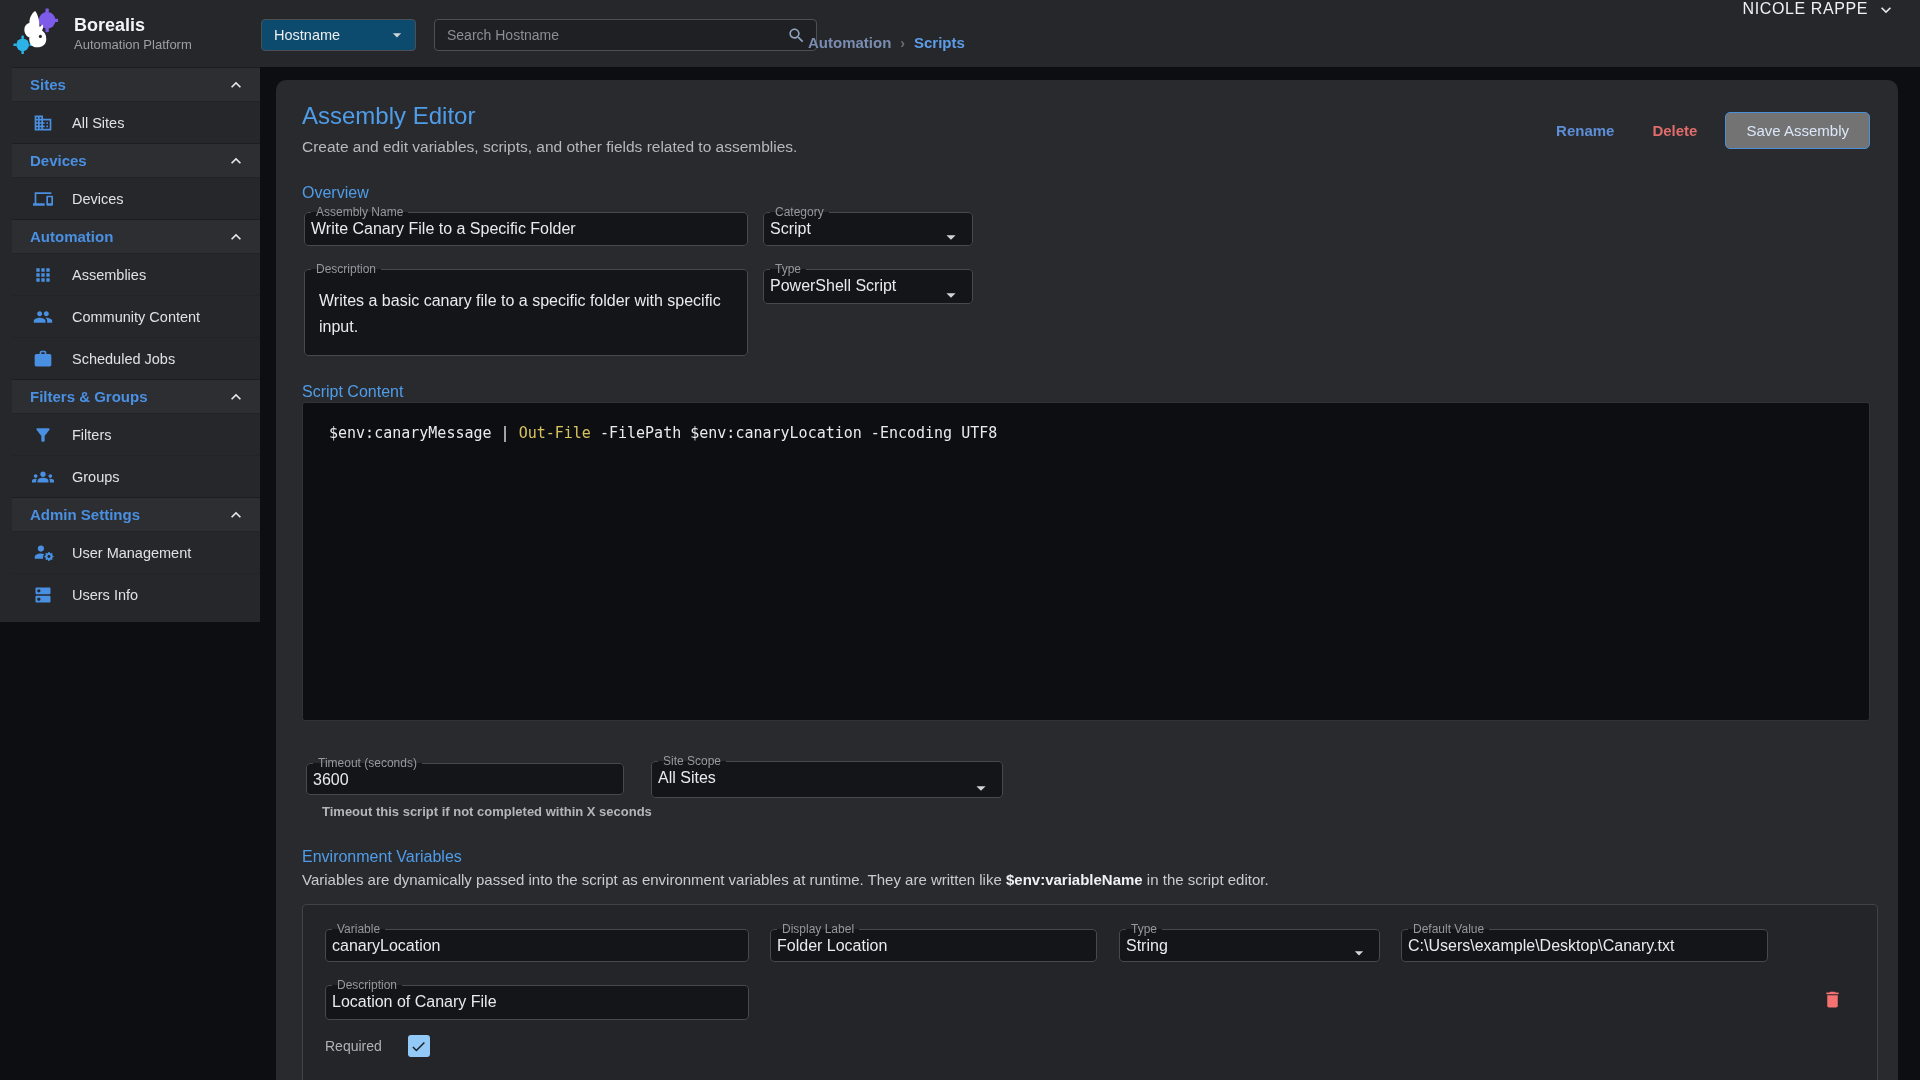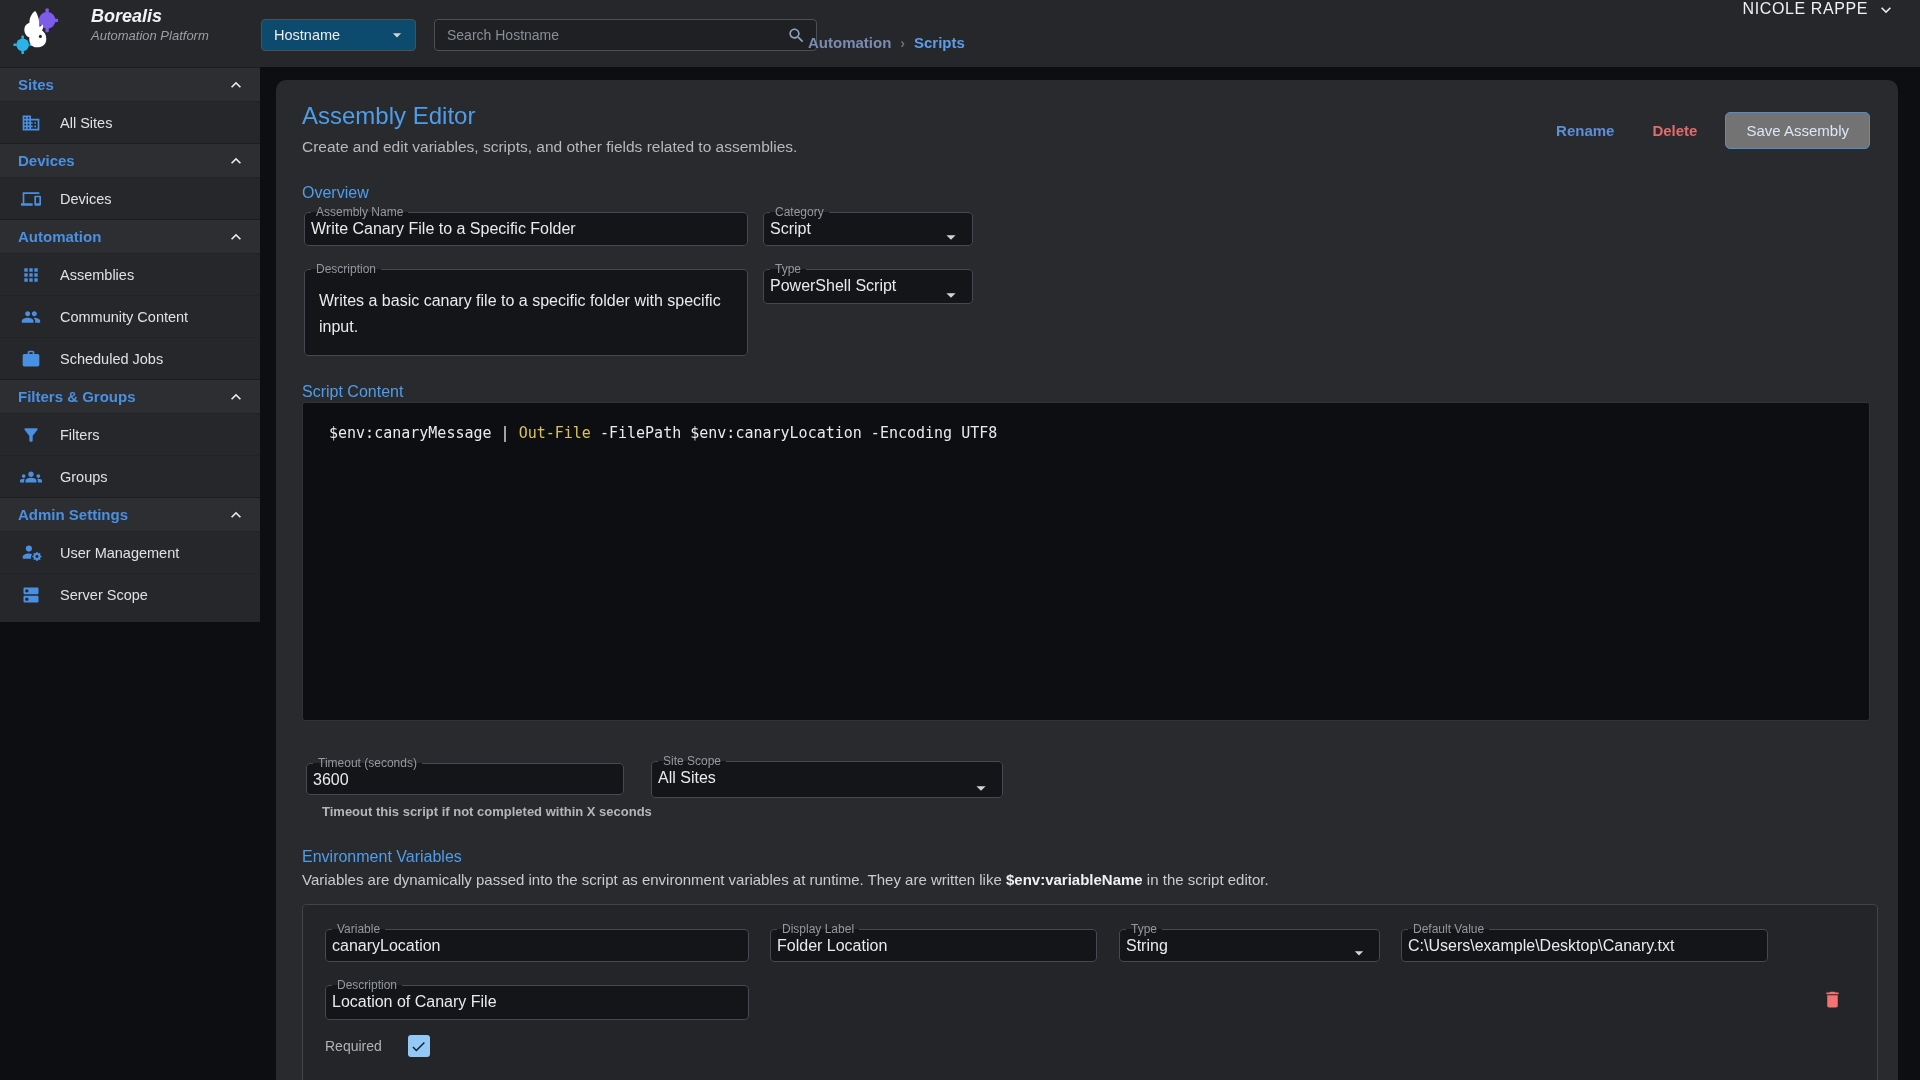--- a/index.html
+++ b/index.html
@@ -1,21 +1,21 @@
 <!DOCTYPE html>
 <html><head>
 <meta charset="utf-8">
 <style>
   * { margin:0; padding:0; box-sizing:border-box; }
   html,body { width:1920px; height:1080px; overflow:hidden; background:#0d0e11;
               font-family:"Liberation Sans", sans-serif; }
 
   
   .topbar { position:absolute; top:0; left:0; width:1920px; height:67px; background:#26272b; }
-  .brand { position:absolute; left:10px; top:6px; display:flex; align-items:flex-start; gap:27px;font-style:italic; }
+  .brand { position:absolute; left:10px; top:6px; display:flex; align-items:center; gap:10px; }
   .brand-name { font-size:18px; font-weight:bold; color:#f2f3f5; line-height:20px; }
   .brand-tag  { font-size:13px; color:#9b9fa4; margin-top:2px; }
 
   .host-select { position:absolute; left:261px; top:19px; width:155px; height:32px;
                  border:1px solid #4c5055; border-radius:4px; background:#0c4a6e;
                  display:flex; align-items:center; padding:0 8px 0 12px; cursor:pointer; }
   .host-select span { color:#eceef0; font-size:14.5px; flex:1; }
   .search-box { position:absolute; left:434px; top:19px; width:383px; height:32px;
                 border:1px solid #4c5055; border-radius:4px; background:#1e2024;
                 display:flex; align-items:center; padding:0 10px 0 12px; }
@@ -25,21 +25,21 @@
 
   .breadcrumb { position:absolute; left:808px; top:0; height:67px; display:flex;
                 align-items:center; gap:9px; padding-top:18px; font-size:15px; font-weight:bold; }
   .bc-1 { color:#7a8cb0; } .bc-sep { color:#6b7075; font-size:14px; } .bc-2 { color:#5d9ce6; }
 
   .user-menu { position:absolute; right:24px; top:0; height:52px; display:flex;
                gap:8px; cursor:pointer; }
   .user-name { color:#f0f1f3; font-size:16px; letter-spacing:0.6px; }
 
   
-  .sidebar { position:absolute; top:67px; left:0; width:260px; height:555px; background:#26272b; }
+  .sidebar { position:absolute; top:67px; left:0; width:260px; height:555px; background:#26272b;padding-left:12px; }
   .side-header { height:34px; background:#2d2e32; border-top:1px solid #1c1d20;
                  display:flex; align-items:center; padding:0 14px 0 18px; cursor:pointer; }
   .side-header .lbl { flex:1; color:#4a90e2; font-size:15px; font-weight:bold; }
   .side-header .chev { color:#e8e9eb; display:flex; }
   .side-item { height:42px; display:flex; align-items:center; gap:18px; padding-left:20px;
                cursor:pointer; border-top:1px solid #222327; }
   .side-item .ico { color:#4a90e2; display:flex; width:22px; justify-content:center; }
   .side-item .lbl { color:#dfe1e3; font-size:14.5px; }
 
   
@@ -255,21 +255,21 @@
         </svg>
       </span>
     <span class="lbl">User Management</span>
   </div>
   <div class="side-item">
     <span class="ico">
         <svg viewBox="0 0 24 24" width="20" height="20" fill="currentColor">
           <path d="M20 13H4c-.55 0-1 .45-1 1v6c0 .55.45 1 1 1h16c.55 0 1-.45 1-1v-6c0-.55-.45-1-1-1zM7 19c-1.1 0-2-.9-2-2s.9-2 2-2 2 .9 2 2-.9 2-2 2zM20 3H4c-.55 0-1 .45-1 1v6c0 .55.45 1 1 1h16c.55 0 1-.45 1-1V4c0-.55-.45-1-1-1zM7 9c-1.1 0-2-.9-2-2s.9-2 2-2 2 .9 2 2-.9 2-2 2z"></path>
         </svg>
       </span>
-    <span class="lbl">Server Scope</span>
+    <span class="lbl">Users Info</span>
   </div>
 </div>
 
 <div class="card">
   <div class="page-title">Assembly Editor</div>
   <div class="page-sub">Create and edit variables, scripts, and other fields related to assemblies.</div>
 
   <div class="actions">
     <button class="btn-text btn-rename">Rename</button>
     <button class="btn-text btn-delete">Delete</button>

